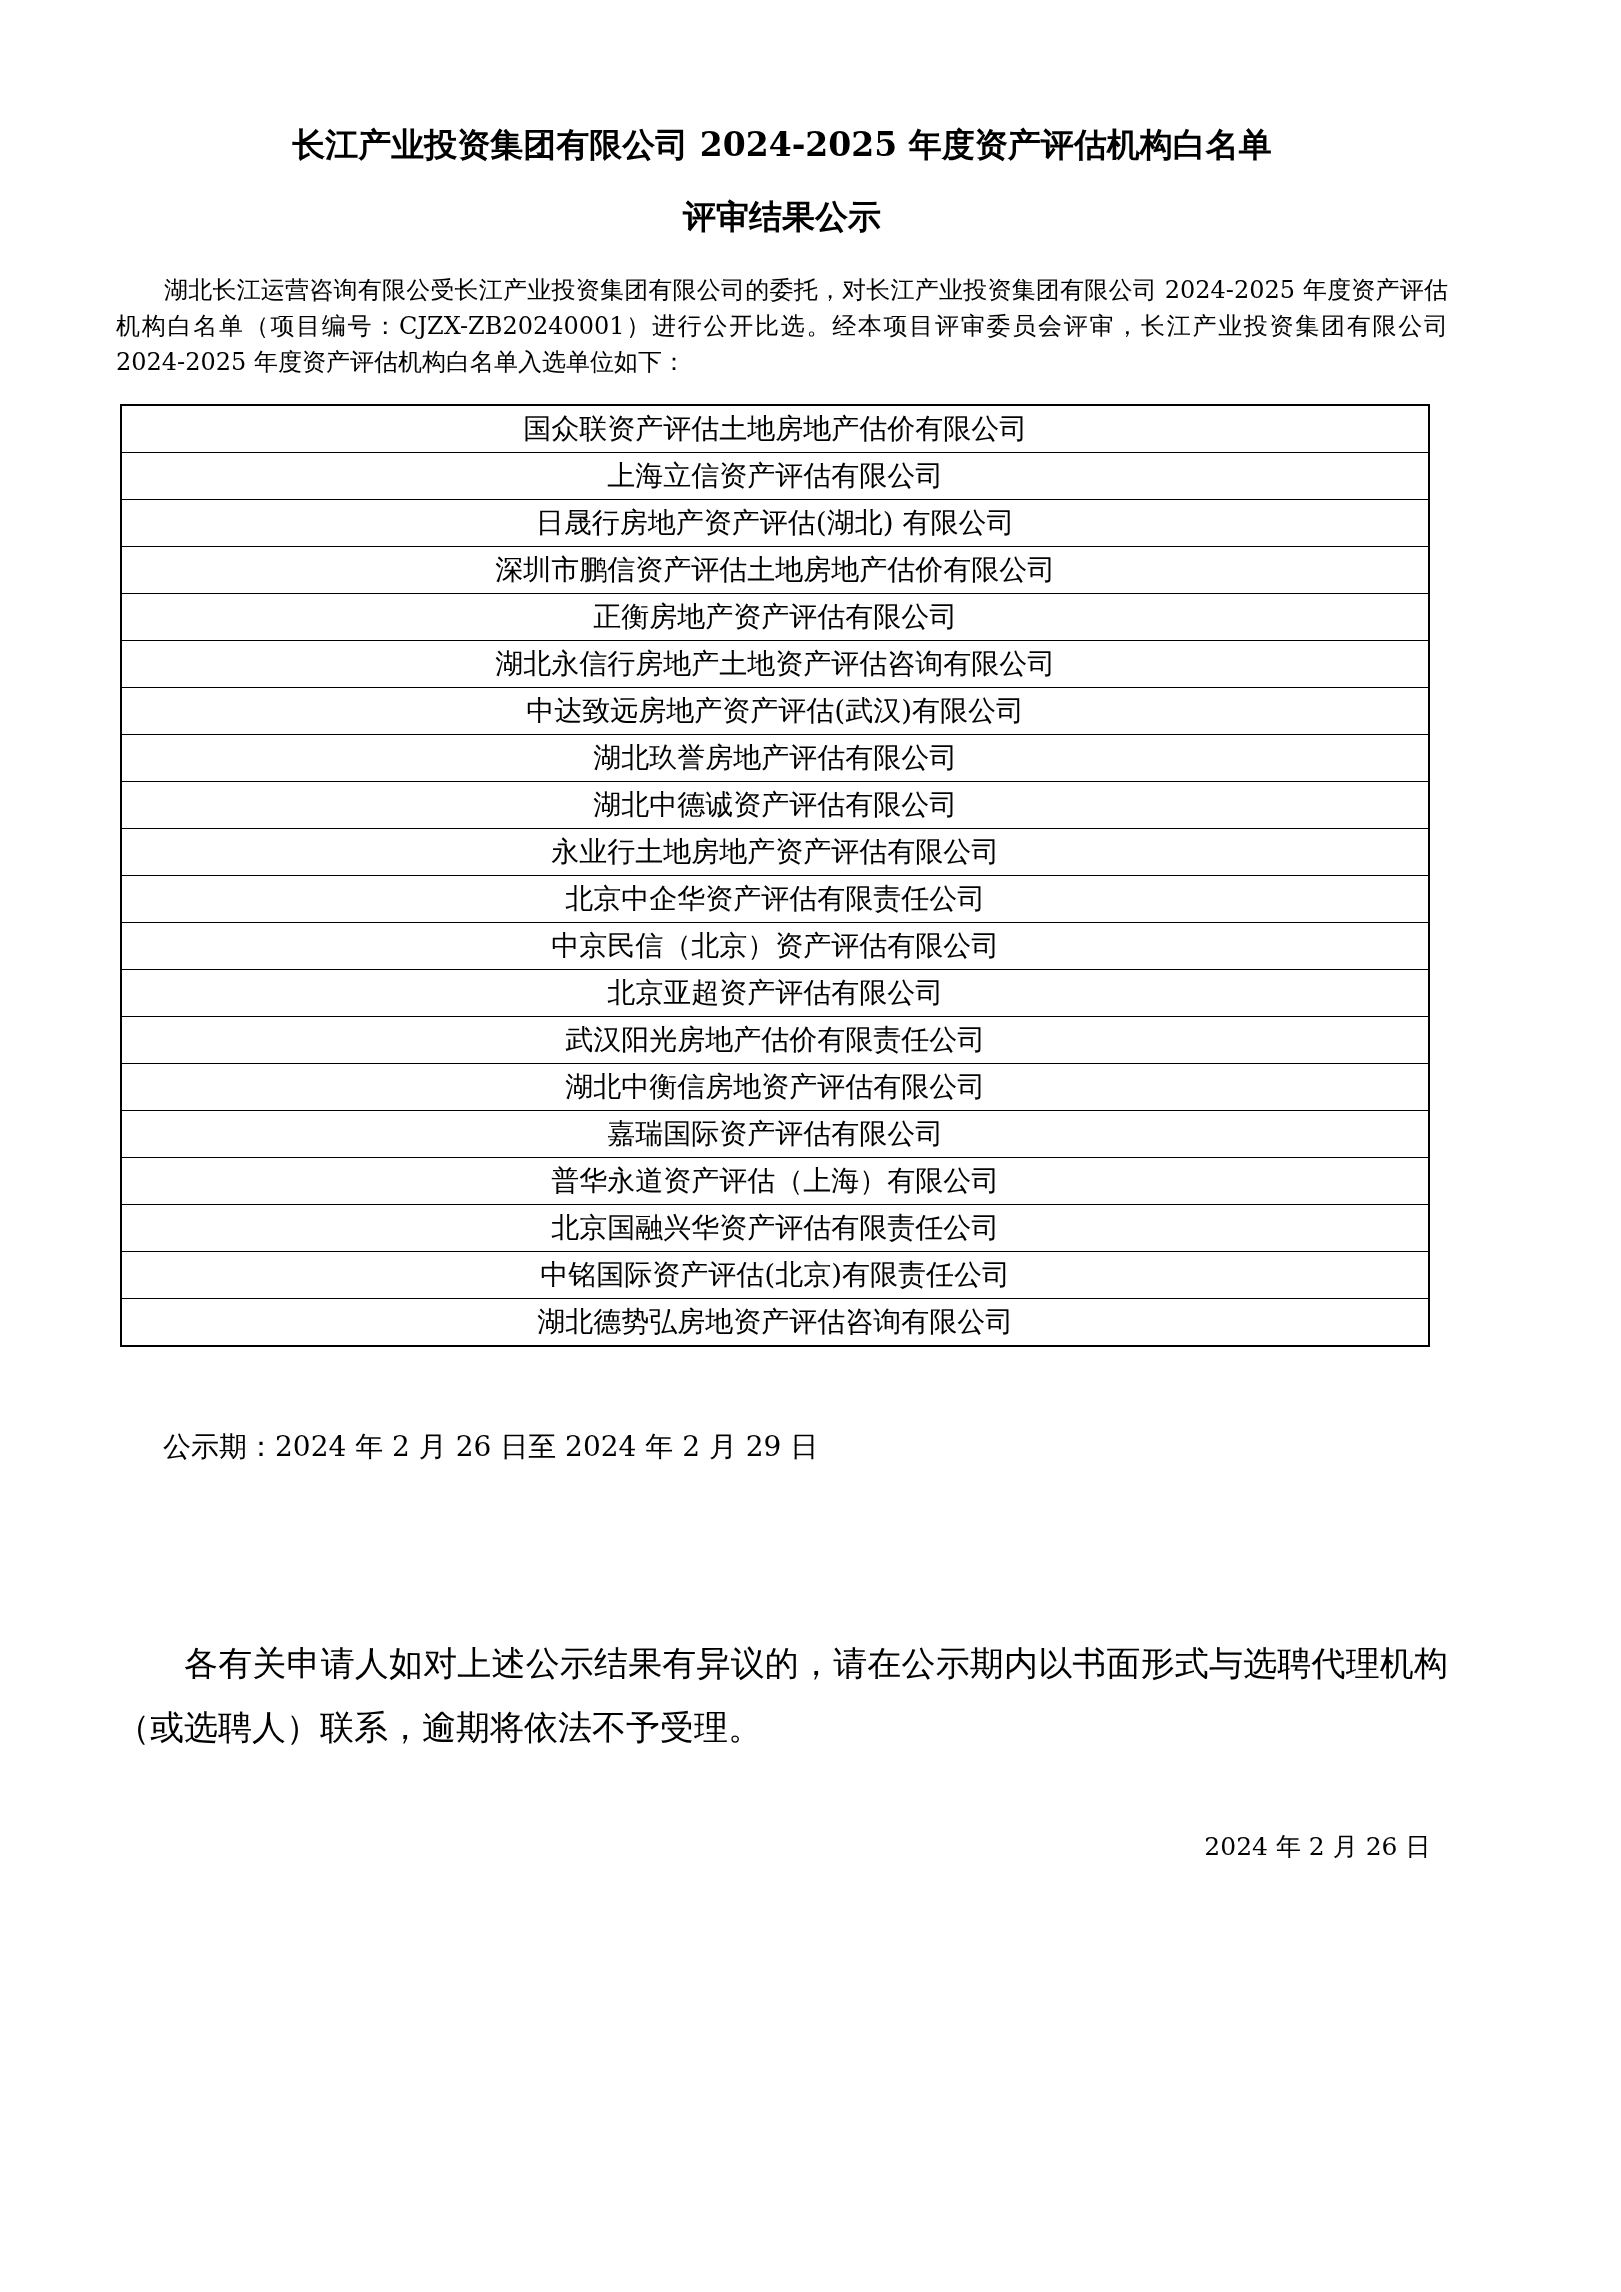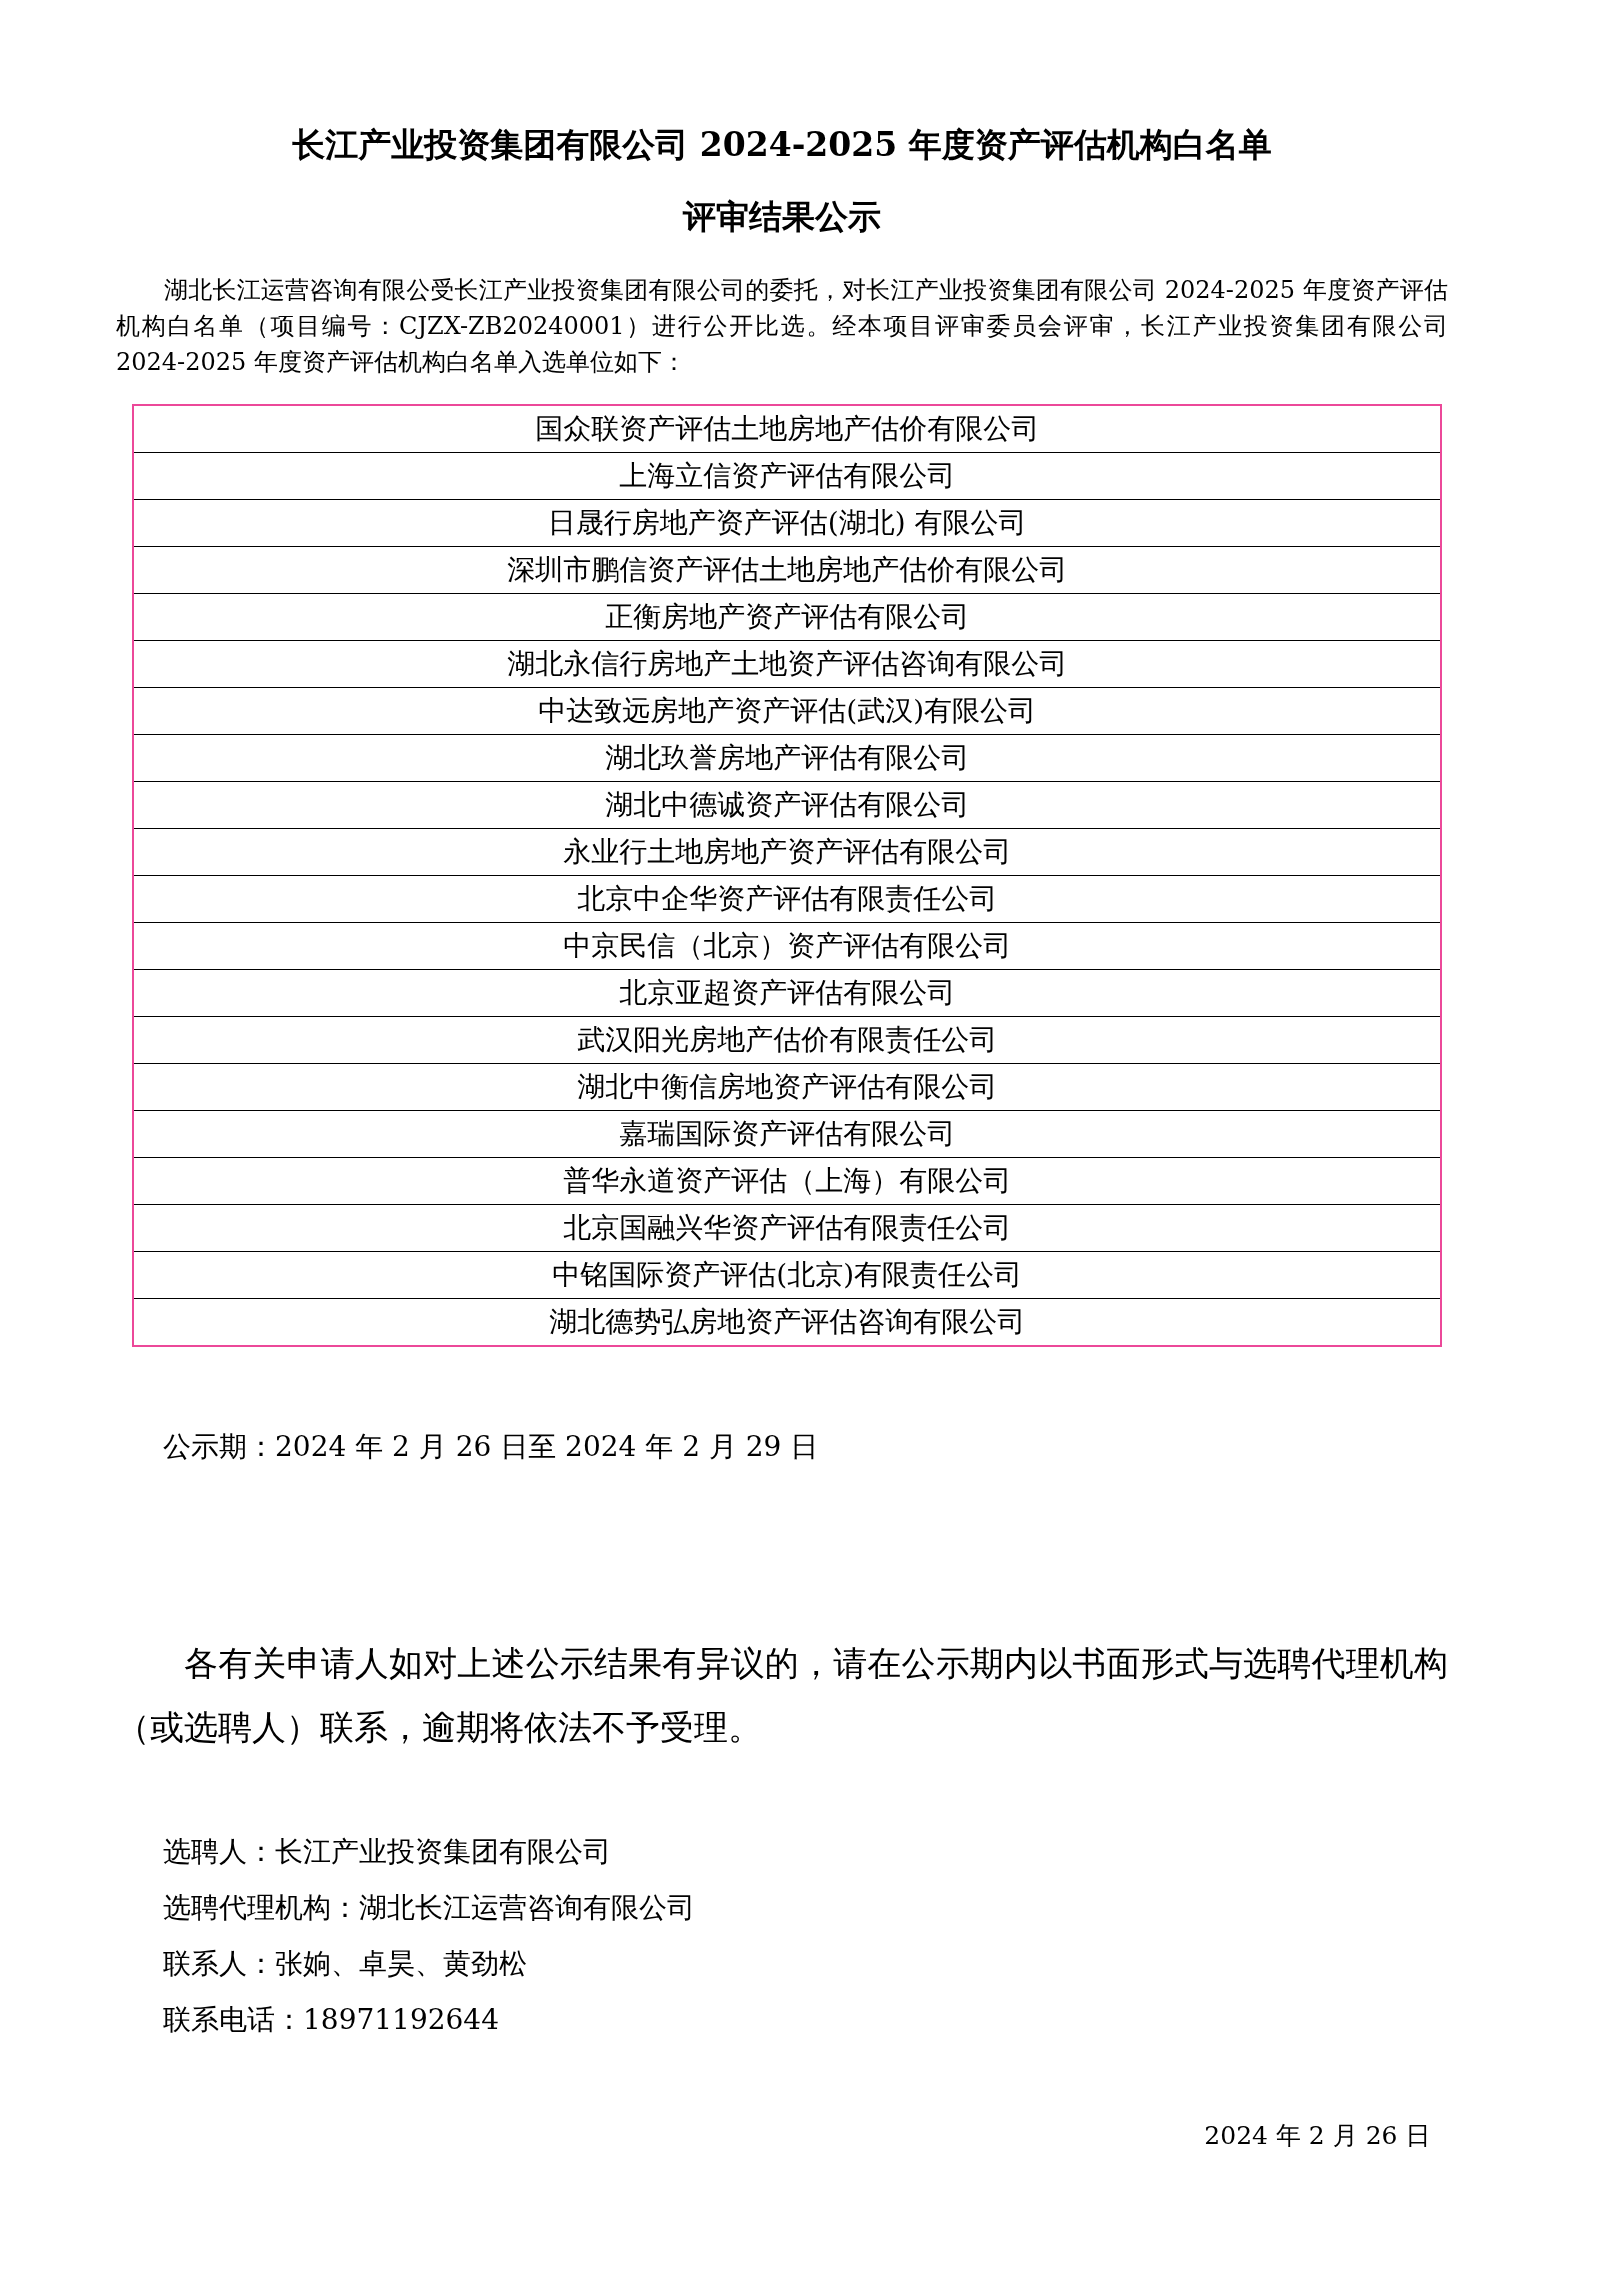--- a/index.html
+++ b/index.html
@@ -32,23 +32,23 @@
     margin-top: 31px;
     font-size: 24px;
     line-height: 36px;
     text-align: justify;
     text-indent: 2em;
     text-justify: inter-ideograph;
   }
   table.company-table {
     border-collapse: collapse;
     margin-top: 9.8px;
-    margin-left: 16px;
+    margin-left: 4px;
     width: calc(100% - 21.6px);
-    border: 2px solid #ec4899;
+    border: 2px solid #000000;
   }
   table.company-table td {
     border: 1px solid #000;
     height: 46px;
     text-align: center;
     vertical-align: middle;
     font-size: 28px;
     padding: 0;
   }
   .publicity-period {
@@ -153,23 +153,17 @@
         <tr>
         <td>湖北德势弘房地资产评估咨询有限公司</td>
       </tr>
       </tbody>
   </table>
 
   <div class="publicity-period">公示期：2024 年 2 月 26 日至 2024 年 2 月 29 日</div>
 
   <p class="objection">各有关申请人如对上述公示结果有异议的，请在公示期内以书面形式与选聘代理机构（或选聘人）联系，逾期将依法不予受理。</p>
 
-  <div class="contacts">
-      <div class="contact-line">选聘人：长江产业投资集团有限公司</div>
-      <div class="contact-line">选聘代理机构：湖北长江运营咨询有限公司</div>
-      <div class="contact-line">联系人：张姠、卓昊、黄劲松</div>
-      <div class="contact-line">联系电话：18971192644</div>
-    </div>
 
   <div class="sign-date">2024 年 2 月 26 日</div>
 
 </div>
 
 
 </body></html>

